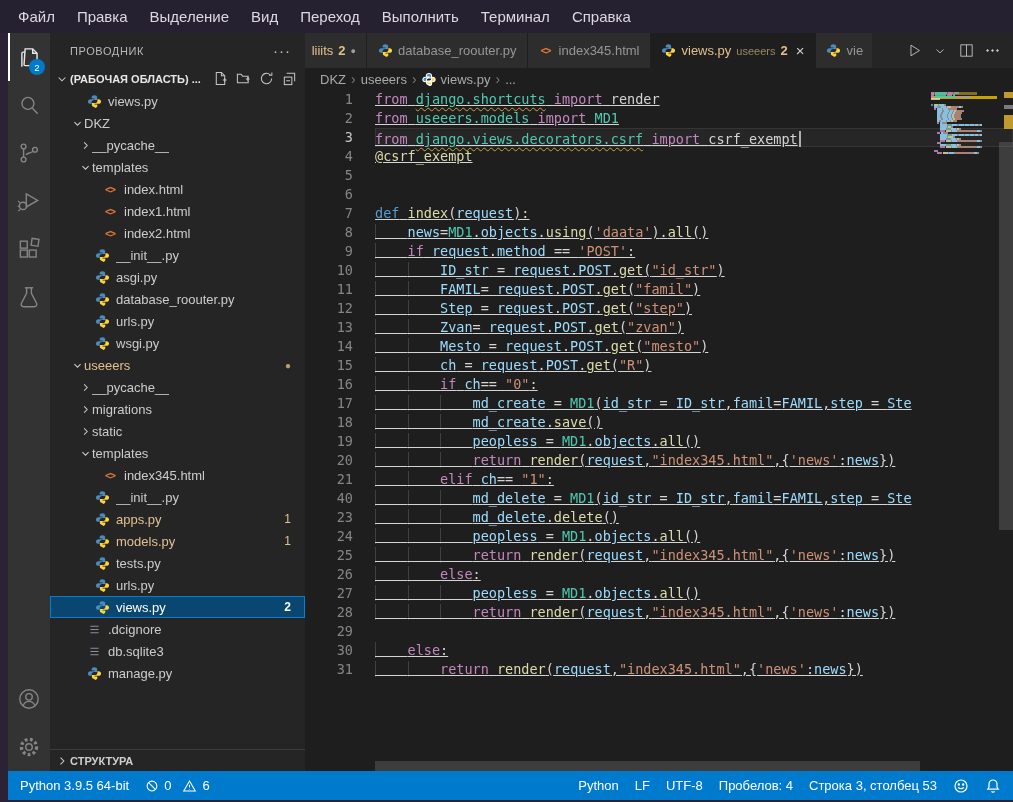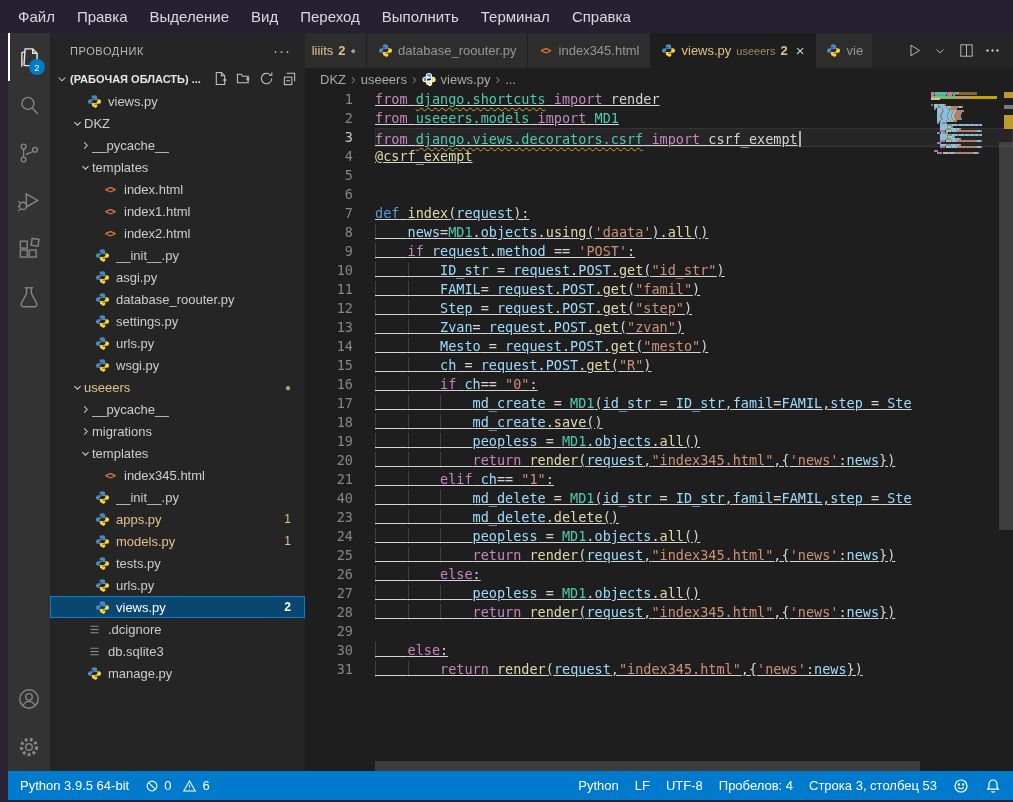--- a/index.html
+++ b/index.html
@@ -299,29 +299,20 @@
             </span>
             <span class="tlabel">database_roouter.py</span>
           </div>
           <div class="tree-row" style="padding-left: 44px;">
             <span class="ticon">
               <svg width="15" height="15" viewBox="0 0 16 16">
                 <path fill="#4B8BBE" d="M7.9 1.2c-2 0-2.9.9-2.9 2v1.6h3v.7H3.6C2.1 5.5 1 6.5 1 8s1.1 2.5 2.6 2.5h1.3V8.9c0-1.4 1.2-2.6 2.6-2.6h3.3V3.2c0-1.1-.9-2-2.9-2z"></path>
                 <path fill="#FFD43B" d="M8.1 14.8c2 0 2.9-.9 2.9-2v-1.6H8v-.7h4.4c1.5 0 2.6-1 2.6-2.5s-1.1-2.5-2.6-2.5h-1.3v1.6c0 1.4-1.2 2.6-2.6 2.6H5.2v2.1c0 1.1.9 2 2.9 2z"></path>
               </svg>
             </span>
-            <span class="tlabel">settings.py</span>
-          </div>
-          <div class="tree-row" style="padding-left: 44px;">
-            <span class="ticon">
-              <svg width="15" height="15" viewBox="0 0 16 16">
-                <path fill="#4B8BBE" d="M7.9 1.2c-2 0-2.9.9-2.9 2v1.6h3v.7H3.6C2.1 5.5 1 6.5 1 8s1.1 2.5 2.6 2.5h1.3V8.9c0-1.4 1.2-2.6 2.6-2.6h3.3V3.2c0-1.1-.9-2-2.9-2z"></path>
-                <path fill="#FFD43B" d="M8.1 14.8c2 0 2.9-.9 2.9-2v-1.6H8v-.7h4.4c1.5 0 2.6-1 2.6-2.5s-1.1-2.5-2.6-2.5h-1.3v1.6c0 1.4-1.2 2.6-2.6 2.6H5.2v2.1c0 1.1.9 2 2.9 2z"></path>
-              </svg>
-            </span>
             <span class="tlabel">urls.py</span>
           </div>
           <div class="tree-row" style="padding-left: 44px;">
             <span class="ticon">
               <svg width="15" height="15" viewBox="0 0 16 16">
                 <path fill="#4B8BBE" d="M7.9 1.2c-2 0-2.9.9-2.9 2v1.6h3v.7H3.6C2.1 5.5 1 6.5 1 8s1.1 2.5 2.6 2.5h1.3V8.9c0-1.4 1.2-2.6 2.6-2.6h3.3V3.2c0-1.1-.9-2-2.9-2z"></path>
                 <path fill="#FFD43B" d="M8.1 14.8c2 0 2.9-.9 2.9-2v-1.6H8v-.7h4.4c1.5 0 2.6-1 2.6-2.5s-1.1-2.5-2.6-2.5h-1.3v1.6c0 1.4-1.2 2.6-2.6 2.6H5.2v2.1c0 1.1.9 2 2.9 2z"></path>
               </svg>
             </span>
             <span class="tlabel">wsgi.py</span>
@@ -347,20 +338,28 @@
             <span class="chev">
               <svg width="11" height="11" viewBox="0 0 16 16">
                 <path d="M6 3.5 10.5 8 6 12.5" stroke="#cccccc" fill="none" stroke-width="1.5"></path>
               </svg>
             </span>
             <span class="tlabel">migrations</span>
           </div>
           <div class="tree-row" style="padding-left: 28px;">
             <span class="chev">
               <svg width="11" height="11" viewBox="0 0 16 16">
+                <path d="M6 3.5 10.5 8 6 12.5" stroke="#cccccc" fill="none" stroke-width="1.5"></path>
+              </svg>
+            </span>
+            <span class="tlabel">static</span>
+          </div>
+          <div class="tree-row" style="padding-left: 28px;">
+            <span class="chev">
+              <svg width="11" height="11" viewBox="0 0 16 16">
                 <path d="M3.5 6 8 10.5 12.5 6" stroke="#cccccc" fill="none" stroke-width="1.5"></path>
               </svg>
             </span>
             <span class="tlabel">templates</span>
           </div>
           <div class="tree-row" style="padding-left: 52px;">
             <span class="ticon">
               <span class="html-icon">&lt;&gt;</span>
             </span>
             <span class="tlabel">index345.html</span>
@@ -441,20 +440,28 @@
           <div class="tree-row" style="padding-left: 36px;">
             <span class="ticon">
               <svg width="15" height="15" viewBox="0 0 16 16">
                 <path fill="#4B8BBE" d="M7.9 1.2c-2 0-2.9.9-2.9 2v1.6h3v.7H3.6C2.1 5.5 1 6.5 1 8s1.1 2.5 2.6 2.5h1.3V8.9c0-1.4 1.2-2.6 2.6-2.6h3.3V3.2c0-1.1-.9-2-2.9-2z"></path>
                 <path fill="#FFD43B" d="M8.1 14.8c2 0 2.9-.9 2.9-2v-1.6H8v-.7h4.4c1.5 0 2.6-1 2.6-2.5s-1.1-2.5-2.6-2.5h-1.3v1.6c0 1.4-1.2 2.6-2.6 2.6H5.2v2.1c0 1.1.9 2 2.9 2z"></path>
               </svg>
             </span>
             <span class="tlabel">manage.py</span>
           </div>
         </div>
+      <div class="structure-header">
+        <span class="chev">
+          <svg width="12" height="12" viewBox="0 0 16 16">
+              <path d="M6 3.5 10.5 8 6 12.5" stroke="#cccccc" fill="none" stroke-width="1.4"></path>
+            </svg>
+        </span>
+        <span>СТРУКТУРА</span>
+      </div>
     </div>
 
     <div class="editor">
       <div class="tabbar">
         <div class="tabs" id="tabs">
             <div class="tab partial-left">
               <span style="color:#e2c08d">liiits</span>
               <span class="tabbadge">2</span>
               <span class="dot">●</span>
             </div>

